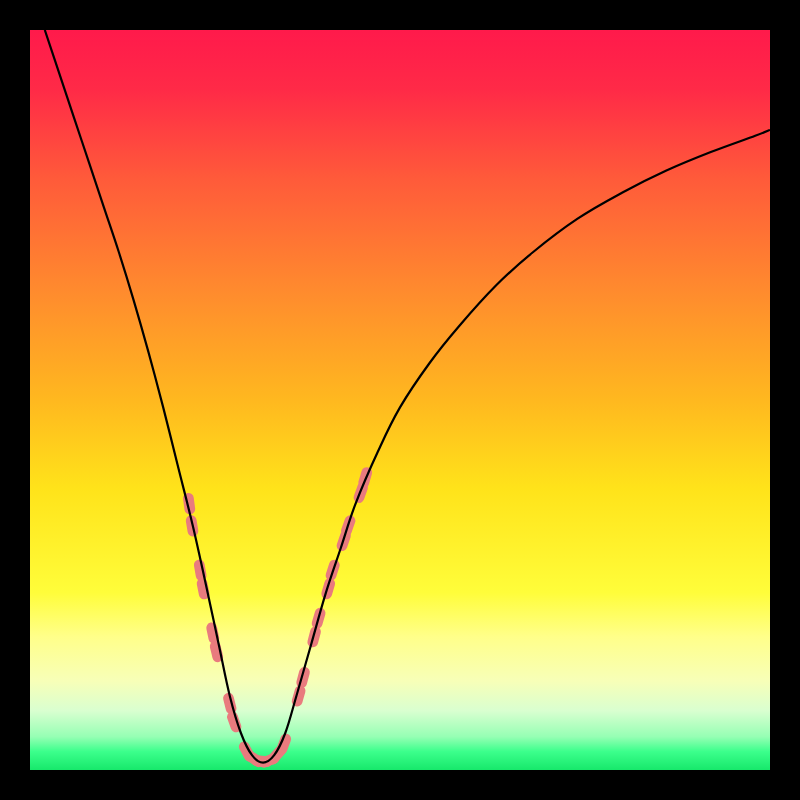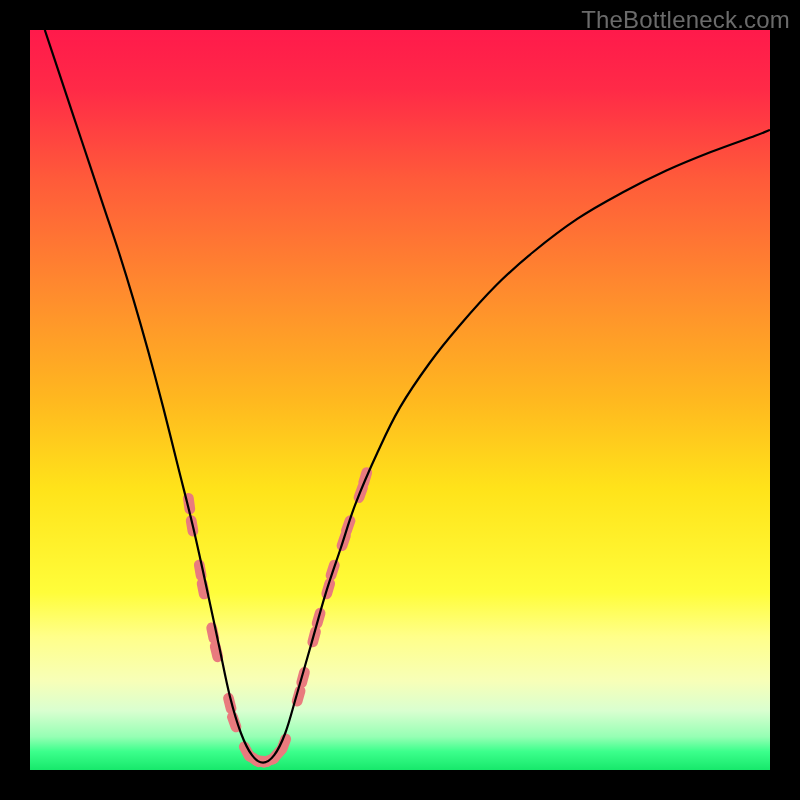--- a/index.html
+++ b/index.html
@@ -45,21 +45,20 @@
     position: absolute;
     left: 0; top: 0;
     width: 100%; height: 100%;
     overflow: visible;
   }
 </style>
 </head>
 <body>
 
 <div class="frame">
-  <div class="watermark">TheBottleneck.com</div>
 
   <div class="plot">
     <svg class="gradient" viewBox="0 0 100 100" preserveAspectRatio="none">
       <defs>
         <linearGradient id="bg" x1="0" y1="0" x2="0" y2="1">
             <stop offset="0%" stop-color="#ff1a4b"></stop>
             <stop offset="8%" stop-color="#ff2a47"></stop>
             <stop offset="20%" stop-color="#ff5a3a"></stop>
             <stop offset="35%" stop-color="#ff8a2e"></stop>
             <stop offset="50%" stop-color="#ffb81f"></stop>

